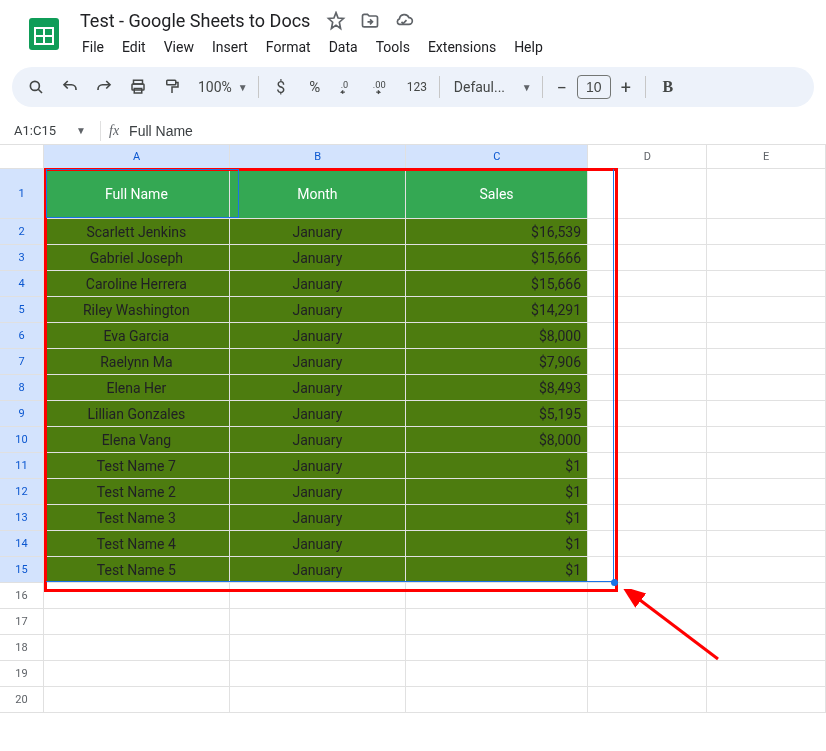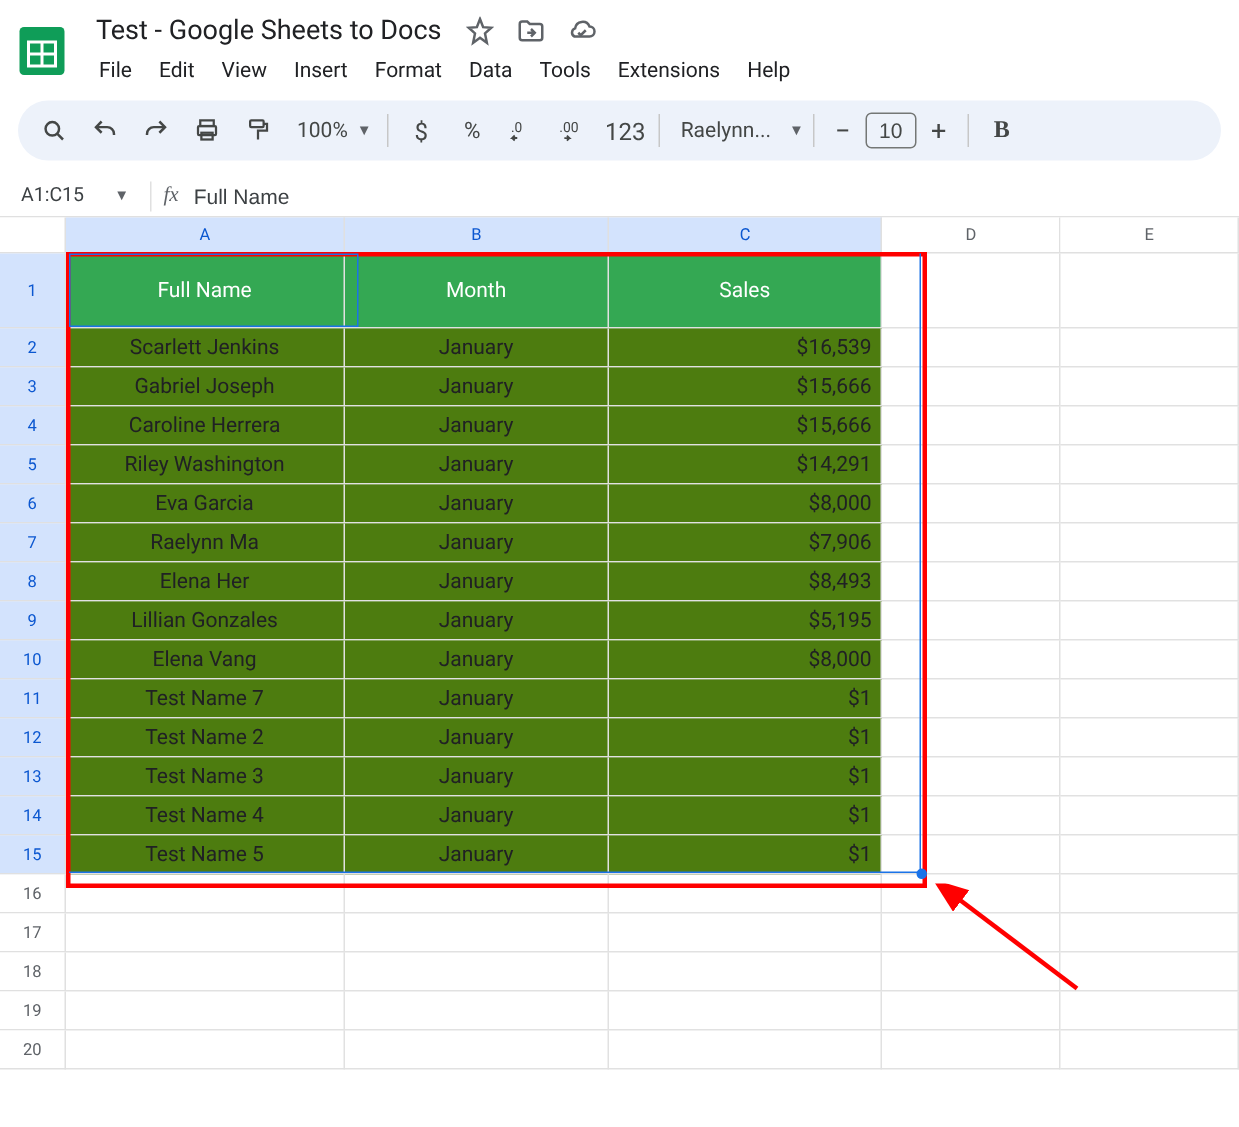--- a/index.html
+++ b/index.html
@@ -1,19 +1,19 @@
 <!DOCTYPE html>
 <html><head>
 <meta charset="utf-8">
 <style>
   * { box-sizing: border-box; margin: 0; padding: 0; }
   body { font-family: "Google Sans", Roboto, Arial, sans-serif; font-size: 14px; color: #202124; background: #fff; width: 826px; height: 751px; overflow: hidden; position: relative; }
 
   
-  .titlebar { display: flex; align-items: flex-start; padding: 8px 16px 0 8px; }
+  .titlebar { display: flex; align-items: flex-start; padding: 8px 16px 0 24px; }
   .logo { width: 40px; height: 40px; margin-right: 10px; margin-top: 6px; display:flex; align-items:center; justify-content:center; }
   .logo svg { width: 36px; height: 36px; }
   .title-zone { flex: 1; }
   .title-row { display: flex; align-items: center; gap: 10px; }
   .doc-title { font-size: 18px; color: #202124; padding: 2px 6px; border-radius:4px;}
   .title-icons { display: flex; gap: 14px; align-items: center; color: #5f6368; }
   .title-icon { width: 20px; height: 20px; display:flex; align-items:center; justify-content:center; cursor: pointer;}
   .menubar { display: flex; gap: 2px; margin-top: 2px; }
   .menuitem { padding: 4px 8px; font-size: 14px; color: #202124; border-radius: 4px; cursor: pointer; }
 
@@ -162,24 +162,24 @@
           <text x="2" y="10" font-size="11" fill="#444746">.0</text>
           <path d="M7 15l-4-0 2-2m-2 2 2 2" stroke="#444746" stroke-width="1.5" fill="none"></path>
         </svg>
       </div>
     <div class="tb-btn">
         <svg width="22" height="16" viewBox="0 0 26 18">
           <text x="1" y="10" font-size="11" fill="#444746">.00</text>
           <path d="M5 15l4 0-2-2m2 2-2 2" stroke="#444746" stroke-width="1.5" fill="none"></path>
         </svg>
       </div>
-    <div class="tb-btn" style="font-size:16px;">123</div>
+    <div class="tb-btn" style="font-size:12px;">123</div>
     <div class="tb-sep"></div>
     <div class="font-sel">
-        <span>Raelynn...</span>
+        <span>Defaul...</span>
         <span class="chev">▼</span>
       </div>
     <div class="tb-sep"></div>
     <div class="fontsize-box">
       <div class="tb-btn" style="font-size:18px;width:26px;">−</div>
       <input class="fs-input" value="10" style="">
       <div class="tb-btn" style="font-size:18px;width:26px;">+</div>
     </div>
     <div class="tb-sep"></div>
     <div class="tb-btn bold-btn">B</div>

